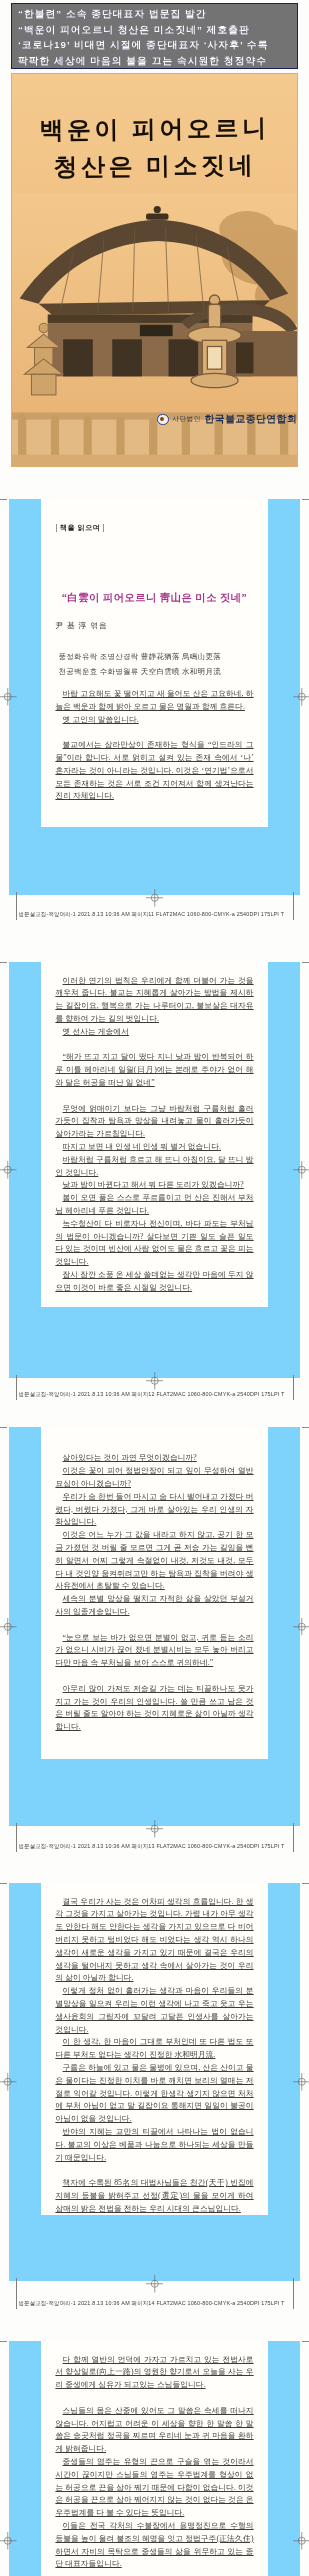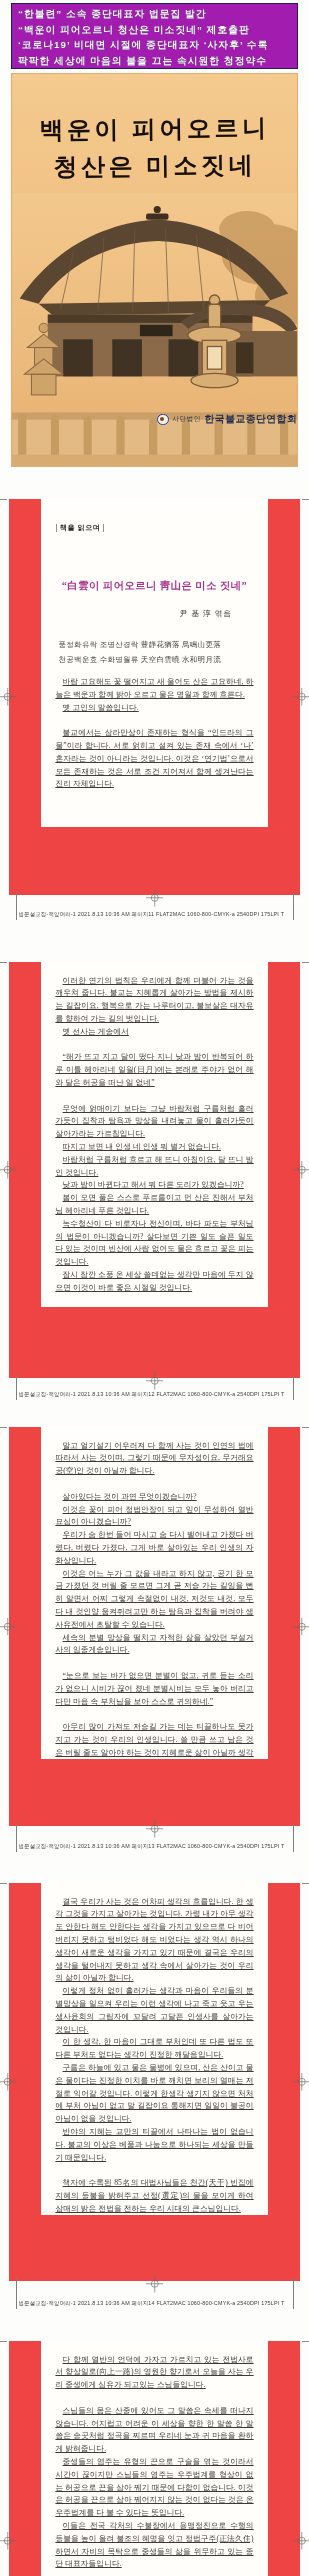--- a/index.html
+++ b/index.html
@@ -13,21 +13,21 @@
     width:309px;
     height:2599px;
     overflow:hidden;
     background:#fdfdfc;
   }
 
   
   .banner{
     margin:3.1px 10.8px 0 10.8px;
     height:66px;
-    background:#a21caf;
+    background:#737373;
     border:0.5px solid #1d1e5a;
     color:#ffffff;
     font-family:"Liberation Sans","DejaVu Sans",sans-serif;
     font-weight:bold;
     font-size:9.8px;
     letter-spacing:1px;
     line-height:15.5px;
     padding:2.1px 0 0 6.2px;
     box-sizing:border-box;
     text-shadow:0 0 0.5px #11123f;
@@ -98,21 +98,21 @@
     color:#1d2b52;
     letter-spacing:0.5px;
   }
 
   
   .sheetwrap{position:relative;width:309px;}
   .beige{
     position:relative;
     margin:0 9.3px;
     height:100%;
-    background:#ef4444;
+    background:#7dd3fc;
   }
   .page{
     background:#fffefb;
     width:227px;
     margin:0 auto;
     box-sizing:border-box;
     padding:12.4px 14.4px 10.3px 14.4px;
     overflow:hidden;
     color:#3e3b36;
   }
@@ -134,42 +134,42 @@
     letter-spacing:0.5px;
   }
   .page-title{
     text-align:center;
     font-size:10.3px;
     font-weight:bold;
     color:#a8348c;
     letter-spacing:0.5px;
   }
   .author-byline{
-    text-align:right;
+    text-align:left;
     font-size:7.7px;
     padding-right:21.6px;
     color:#3a3834;
     letter-spacing:1px;
   }
   .verses{margin-top:17.5px;}
   .verse{
     margin:0;
     font-size:7.5px;
     line-height:15.5px;
     color:#45423c;
     letter-spacing:0.3px;
     text-indent:3.1px;
     white-space:nowrap;
   }
 
   
   #sheet1{height:396px;margin-top:7.2px;}
   #sheet1 .page{margin-top:32px;height:328px;}
   #sheet1 .section-header{margin-top:11.3px;}
-  #sheet1 .page-title{margin-top:46px;}
+  #sheet1 .page-title{margin-top:58px;}
   #sheet1 .author-byline{margin-top:16.5px;}
   #sheet1 .paras{margin-top:8.2px;}
 
   #sheet2{height:416px;}
   #sheet2 .page{margin-top:40px;height:345px;}
 
   #sheet3{height:399px;}
   #sheet3 .page{margin-top:25px;height:332px;}
 
   #sheet4{height:398px;}
@@ -443,21 +443,20 @@
       <svg viewBox="0 0 40 40">
           <line x1="0" y1="20" x2="40" y2="20" stroke="#6a6a66" stroke-width="1.5"></line>
           <line x1="20" y1="0" x2="20" y2="40" stroke="#6a6a66" stroke-width="1.5"></line>
           <circle cx="20" cy="20" r="8" fill="none" stroke="#6a6a66" stroke-width="1.5"></circle>
         </svg>
     </span>
     <div class="beige">
       <div class="page">
         <div class="paras">
 
-        <p class="para">말고 얼기설기 어우러져 다 함께 사는 것이 인연의 법에 따라서 사는 것이며, 그렇기 때문에 무자성이요, 무거래요 공(空)인 것이 아닐까 합니다.</p>
             <p class="para"></p>
             <p class="para">살아있다는 것이 과연 무엇이겠습니까?</p>
             <p class="para">이것은 꽃이 피어 정법안장이 되고 잎이 무성하여 열반묘심이 아니겠습니까?</p>
             <p class="para">우리가 숨 한번 들어 마시고 숨 다시 뱉어내고 가졌다 버렸다, 버렸다 가졌다, 그게 바로 살아있는 우리 인생의 자화상입니다.</p>
             <p class="para">이것은 어느 누가 그 값을 내라고 하지 않고, 공기 한 모금 가졌던 것 버릴 줄 모르면 그게 곧 저승 가는 길임을 뻔히 알면서 어찌 그렇게 속절없이 내것, 저것도 내것, 모두 다 내 것인양 움켜쥐려고만 하는 탐욕과 집착을 버려야 생사유전에서 초탈할 수 있습니다.</p>
             <p class="para">세속의 분별 망상을 떨치고 자적한 삶을 살았던 부설거사의 임종게송입니다.</p>
             <p class="para"></p>
             <p class="para">“눈으로 보는 바가 없으면 분별이 없고, 귀로 듣는 소리가 없으니 시비가 끊어 졌네 분별시비는 모두 놓아 버리고 다만 마음 속 부처님을 보아 스스로 귀의하네.”</p>
             <p class="para"></p>
             <p class="para">아무리 많이 가져도 저승길 가는 데는 티끌하나도 못가지고 가는 것이 우리의 인생입니다.  쓸 만큼 쓰고 남은 것은 버릴 줄도 알아야 하는 것이 지혜로운 삶이 아닐까 생각합니다.</p>
@@ -494,21 +493,21 @@
           <line x1="20" y1="0" x2="20" y2="40" stroke="#6a6a66" stroke-width="1.5"></line>
           <circle cx="20" cy="20" r="8" fill="none" stroke="#6a6a66" stroke-width="1.5"></circle>
         </svg>
     </span>
     <div class="beige">
       <div class="page">
         <div class="paras">
 
         <p class="para">결국 우리가 사는 것은 어차피 생각의 흐름입니다. 한 생각 그것을 가지고 살아가는 것입니다. 가령 내가 아무 생각도 안한다 해도 안한다는 생각을 가지고 있으므로 다 비어버리지 못하고 텅비었다 해도 비었다는 생각 역시 하나의 생각이 새로운 생각을 가지고 있기 때문에 결국은 우리의 생각을 털어내지 못하고 생각 속에서 살아가는 것이 우리의 삶이 아닐까 합니다.</p>
             <p class="para">이렇게 정처 없이 흘러가는 생각과 마음이 우리들의 분별망상을 일으켜 우리는 이런 생각에 나고 죽고 웃고 우는 생사윤회의 그림자에 꼬달려 고달픈 인생사를 살아가는 것입니다.</p>
-            <p class="para">이 한 생각, 한 마음이 그대로 부처인데 또 다른 법도 또 다른 부처도 없다는 생각이 진정한 깨달음입니다.</p>
+            <p class="para">이 한 생각, 한 마음이 그대로 부처인데 또 다른 법도 또 다른 부처도 없다는 생각이 진정한 水和明月流.</p>
             <p class="para">구름은 하늘에 있고 물은 물병에 있으며, 산은 산이고 물은 물이다는 진정한 이치를 바로 깨치면 보리의 열매는 저절로 익어갈 것입니다. 이렇게 한생각 생기지 않으면 처처에 부처 아님이 없고 말 길잡이요 통해지면 일일이 불공이 아님이 없을 것입니다.</p>
             <p class="para">반야의 지혜는 교만의 티끌에서 나타나는 법이 없습니다. 불교의 이상은 베품과 나눔으로 하나되는 세상을 만들기 때문입니다.</p>
             <p class="para"></p>
             <p class="para">책자에 수록된 85名의 대법사님들은 천간(天干) 빈집에 지혜의 등불을 밝혀주고 선정(選定)의 물을 모이게 하여 삼매의 밝은 전법을 전하는 우리 시대의 큰스님입니다.</p>
             <p class="para"></p>
           </div>
       </div>
     </div>
   </div>
   <div class="proofrow" id="prow4">

